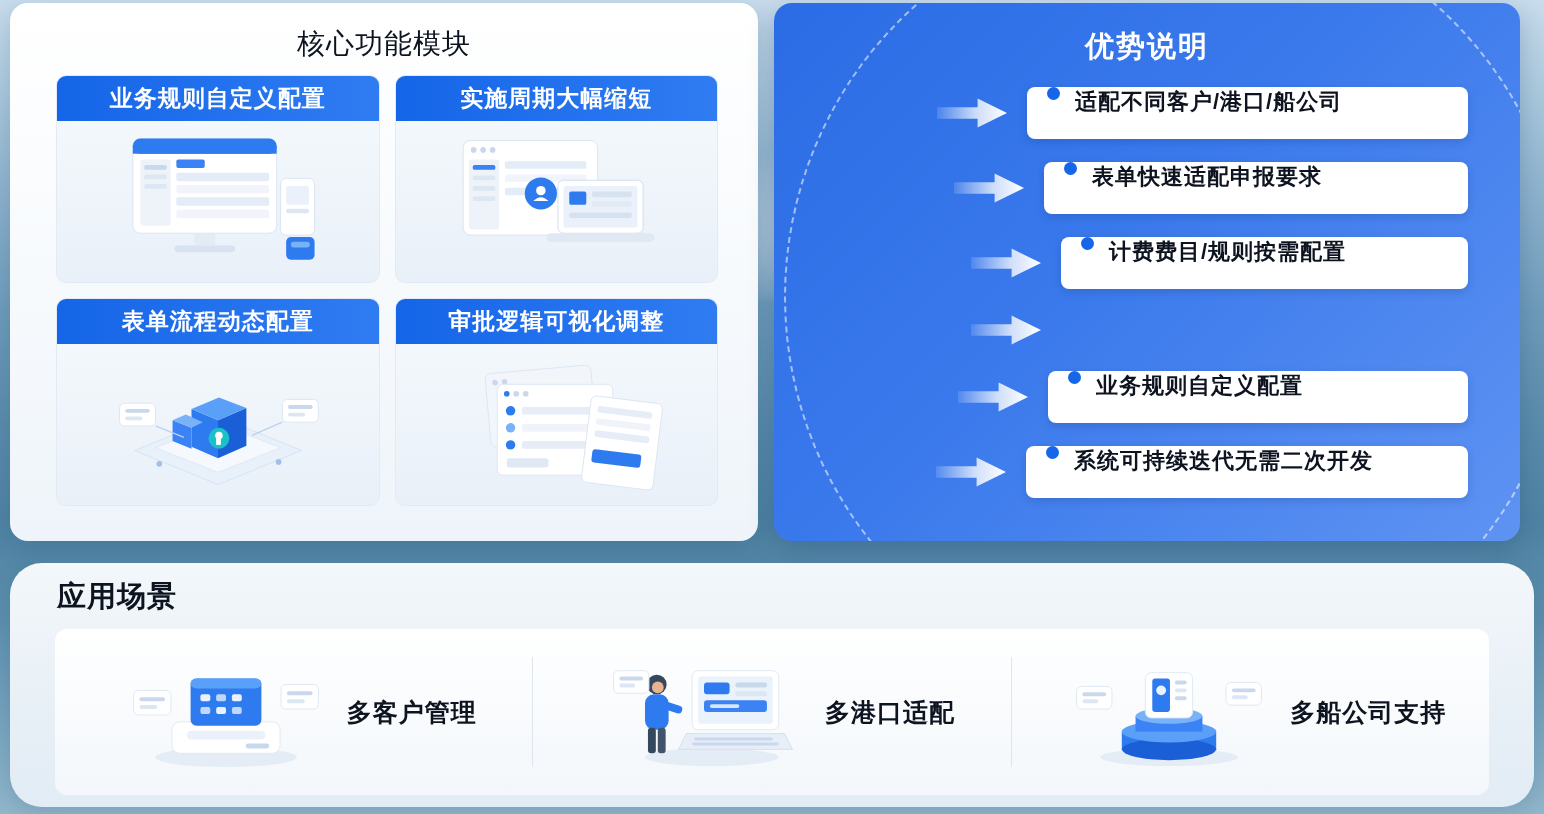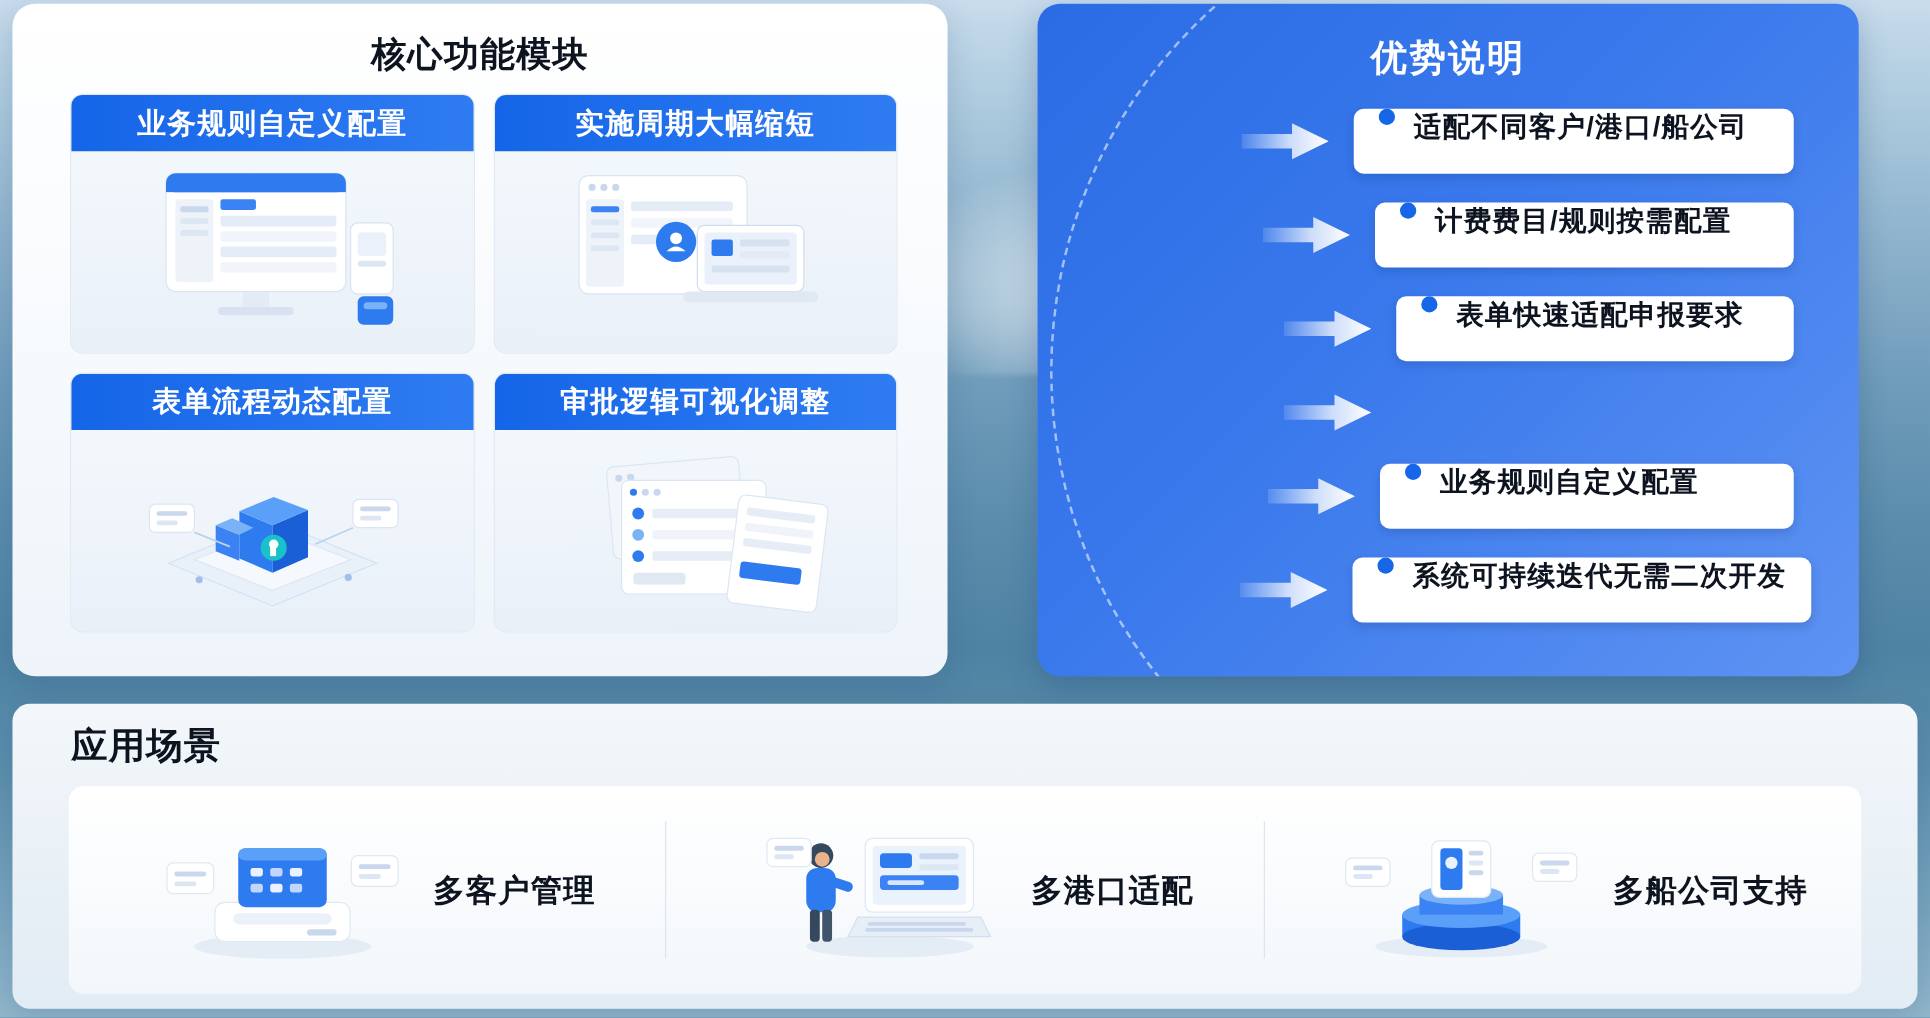--- a/index.html
+++ b/index.html
@@ -15,21 +15,21 @@
   }
 
   
   .core-panel{
     position:absolute;left:10px;top:3px;width:748px;height:538px;border-radius:18px;
     background:linear-gradient(180deg,#ffffff 0%,#f4f8fc 70%,#eef4fa 100%);
     box-shadow:0 8px 24px rgba(30,60,110,0.18);
   }
   .core-title{
     position:absolute;top:22px;left:0;right:0;text-align:center;
-    font-size:28px;font-weight:bold;color:#0d1420;letter-spacing:1px;
+    font-size:28px;font-weight:normal;color:#0d1420;letter-spacing:1px;
   }
   .card-grid{
     position:absolute;top:72px;left:46px;right:40px;
     display:grid;grid-template-columns:1fr 1fr;column-gap:30px;row-gap:25px;gap:15px;
   }
   .feature-card{
     height:206px;border-radius:10px;overflow:hidden;
     background:linear-gradient(180deg,#f6fafd 0%,#e9f0f8 100%);
     border:1px solid #e2ebf5;
     display:flex;flex-direction:column;
@@ -38,21 +38,21 @@
     height:45px;flex:0 0 45px;display:flex;align-items:center;justify-content:center;
     background:linear-gradient(90deg,#1565e8 0%,#2f7cf2 100%);
     color:#ffffff;font-size:23px;font-weight:bold;letter-spacing:1px;
   }
   .feature-card .card-body{
     flex:1;display:flex;align-items:center;justify-content:center;
   }
 
   
   .adv-panel{
-    position:absolute;left:830px;top:3px;width:657px;height:538px;border-radius:18px;overflow:hidden;
+    position:absolute;left:774px;top:3px;width:746px;height:538px;border-radius:18px;overflow:hidden;
     background:linear-gradient(135deg,#2b6ce5 0%,#3a79ec 45%,#5e93f2 100%);
     box-shadow:0 8px 24px rgba(20,50,110,0.25);
   }
   .adv-arc{
     position:absolute;left:10px;top:-98px;width:780px;height:780px;border-radius:50%;
     border:2px dashed rgba(255,255,255,0.55);
   }
   .adv-title{
     position:absolute;top:24px;left:0;right:0;text-align:center;
     font-size:29px;font-weight:bold;color:#ffffff;letter-spacing:2px;
@@ -76,21 +76,21 @@
   .adv-box{
     flex:1;height:52px;background:#ffffff;border-radius:8px;
     display:flex;align-items:flex-start;padding:0 20px;gap:15px;
     box-shadow:0 3px 8px rgba(10,40,100,0.18);
   }
   .adv-dot{width:13px;height:13px;border-radius:50%;background:#1566e8;flex:0 0 13px;}
   .adv-text{font-size:22px;font-weight:bold;color:#0d1420;letter-spacing:1px;white-space:nowrap;}
 
   
   .scen-panel{
-    position:absolute;left:10px;top:563px;width:1524px;height:244px;border-radius:14px;
+    position:absolute;left:10px;top:563px;width:1524px;height:244px;border-radius:32px;
     background:linear-gradient(180deg,rgba(250,252,254,0.96) 0%,rgba(235,242,249,0.9) 100%);
     box-shadow:0 8px 24px rgba(30,60,110,0.18);
   }
   .scen-title{
     position:absolute;top:14px;left:47px;
     font-size:29px;font-weight:bold;color:#0d1420;letter-spacing:1px;
   }
   .scen-strip{
     position:absolute;left:45px;right:45px;top:66px;bottom:12px;border-radius:12px;
     background:linear-gradient(180deg,#ffffff 0%,#f3f7fb 100%);
@@ -242,28 +242,28 @@
         <div class="adv-arrow"></div>
         <div class="adv-box">
           <span class="adv-dot"></span>
           <span class="adv-text">适配不同客户/港口/船公司</span>
         </div>
       </div>
       <div class="adv-row">
         <div class="adv-arrow"></div>
         <div class="adv-box">
           <span class="adv-dot"></span>
+          <span class="adv-text">表单快速适配申报要求</span>
+        </div>
+      </div>
+      <div class="adv-row">
+        <div class="adv-arrow"></div>
+        <div class="adv-box">
+          <span class="adv-dot"></span>
           <span class="adv-text">计费费目/规则按需配置</span>
-        </div>
-      </div>
-      <div class="adv-row">
-        <div class="adv-arrow"></div>
-        <div class="adv-box">
-          <span class="adv-dot"></span>
-          <span class="adv-text">表单快速适配申报要求</span>
         </div>
       </div>
       <div class="adv-row">
         <div class="adv-arrow"></div>
       </div>
       <div class="adv-row">
         <div class="adv-arrow"></div>
         <div class="adv-box">
           <span class="adv-dot"></span>
           <span class="adv-text">业务规则自定义配置</span>

